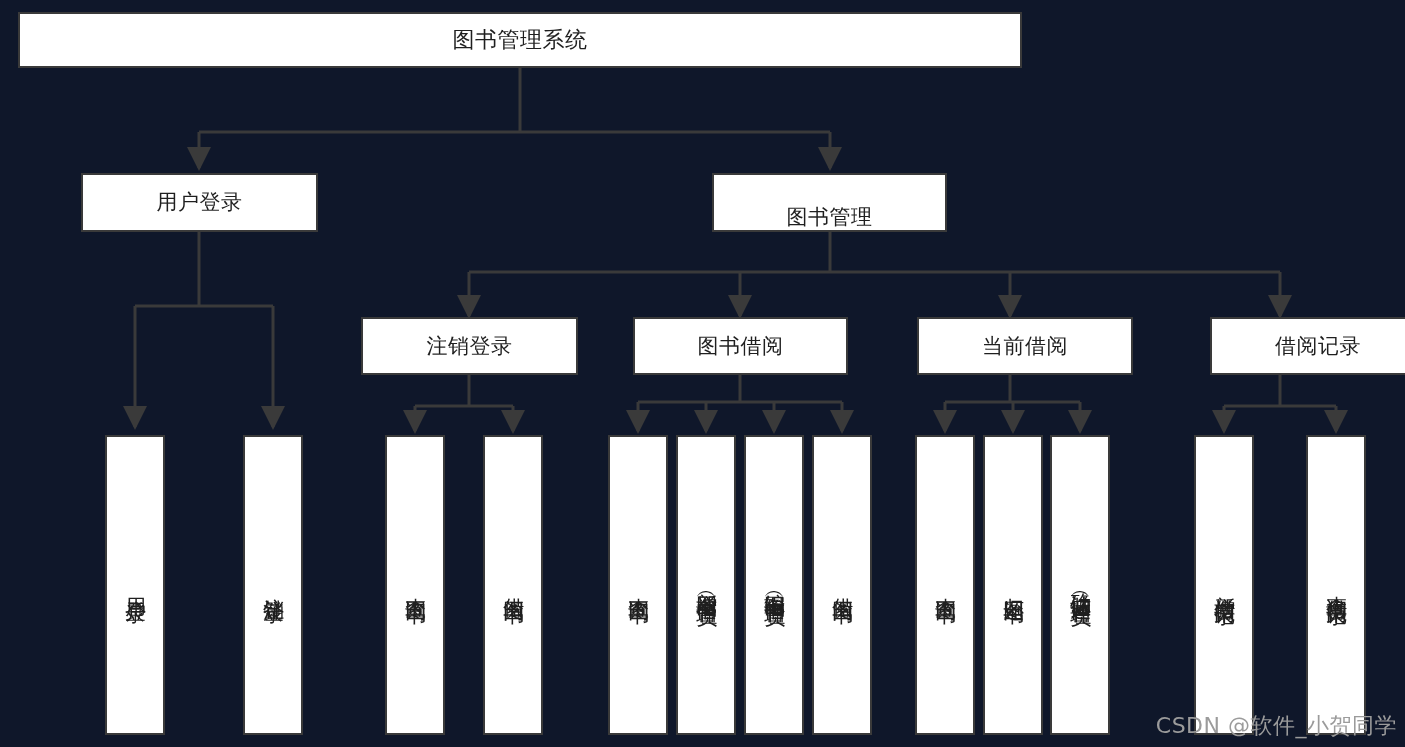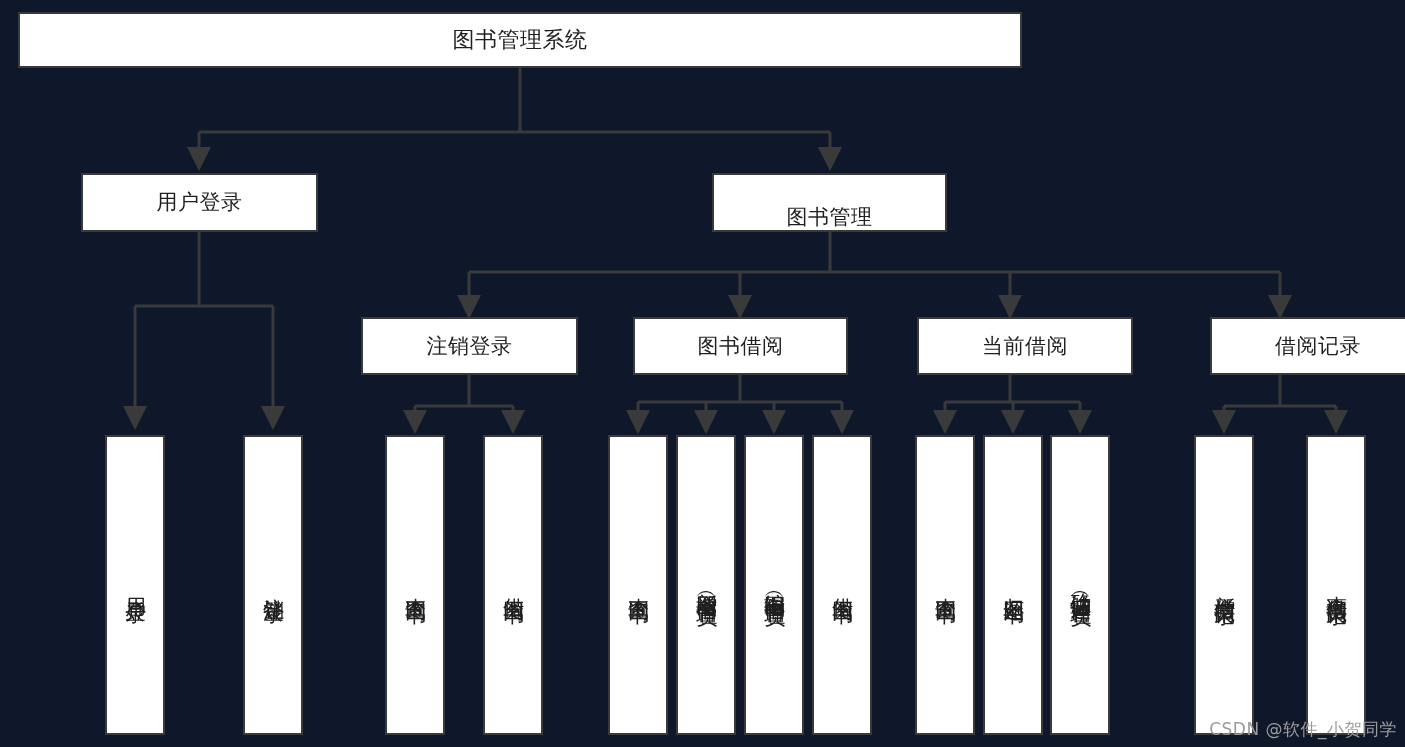--- a/index.html
+++ b/index.html
@@ -51,21 +51,21 @@
     font-size:21px;
     line-height:1.22;
     letter-spacing:2px;
     white-space:normal;
     max-height:280px;
   }
   .watermark{
     position:absolute;
     right:8px;
     bottom:6px;
-    font-size:17px;
+    font-size:22px;
     color:#9b9b9b;
     letter-spacing:0.5px;
     white-space:nowrap;
     user-select:none;
   }
 </style>
 </head>
 <body>
 
 <div id="stage">

